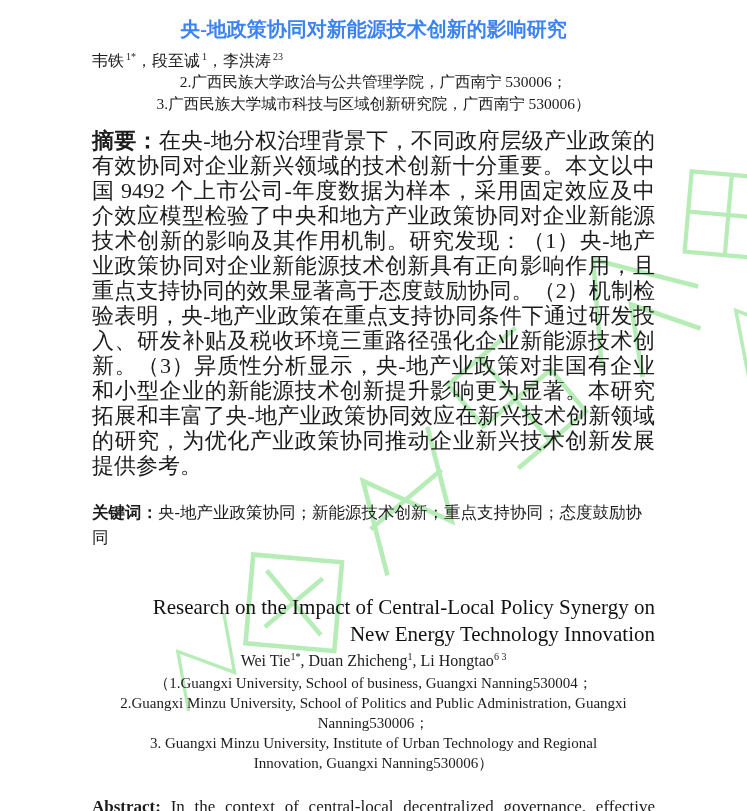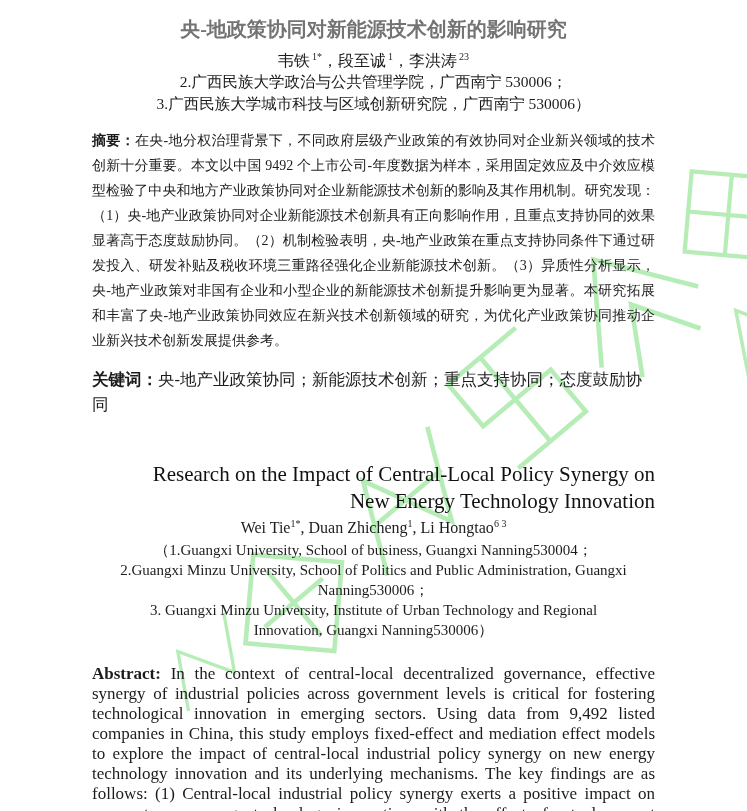--- a/index.html
+++ b/index.html
@@ -13,32 +13,32 @@
     color:#1c1c1c;
   }
   .watermark{
     position:absolute;inset:0;z-index:0;pointer-events:none;
   }
   .content{
     position:relative;z-index:1;
     padding:16px 92px 0 92px;
   }
   .cn-title{
-    text-align:center;font-size:20px;font-weight:bold;color:#737373;
+    text-align:center;font-size:20px;font-weight:bold;color:#3b82f6;
     line-height:27px;margin:0;
   }
   .cn-authors{
-    text-align:center;font-size:16px;line-height:21px;margin-top:7px;
+    text-align:left;font-size:16px;line-height:21px;margin-top:7px;
   }
   sup{font-size:10px;vertical-align:super;line-height:0;}
   .cn-authors sup{margin-left:2px;}
   .cn-affil{ text-align:center;font-size:15.5px;line-height:22px; }
   .affil-line{display:block;}
   .cn-abstract{
-    margin-top:13px;font-size:14px;line-height:25px;text-align:justify;
+    margin-top:13px;font-size:22px;line-height:25px;text-align:justify;
   }
   .bold-label{font-weight:bold;}
   .cn-keywords,.cn-clc{
     font-size:16.5px;line-height:25px;text-align:left;
   }
   .en-block{margin-top:44px;}
   .en-title{
     text-align:right;font-size:21px;line-height:27px;font-weight:normal;margin:0;color:#111;
   }
   .en-authors{

